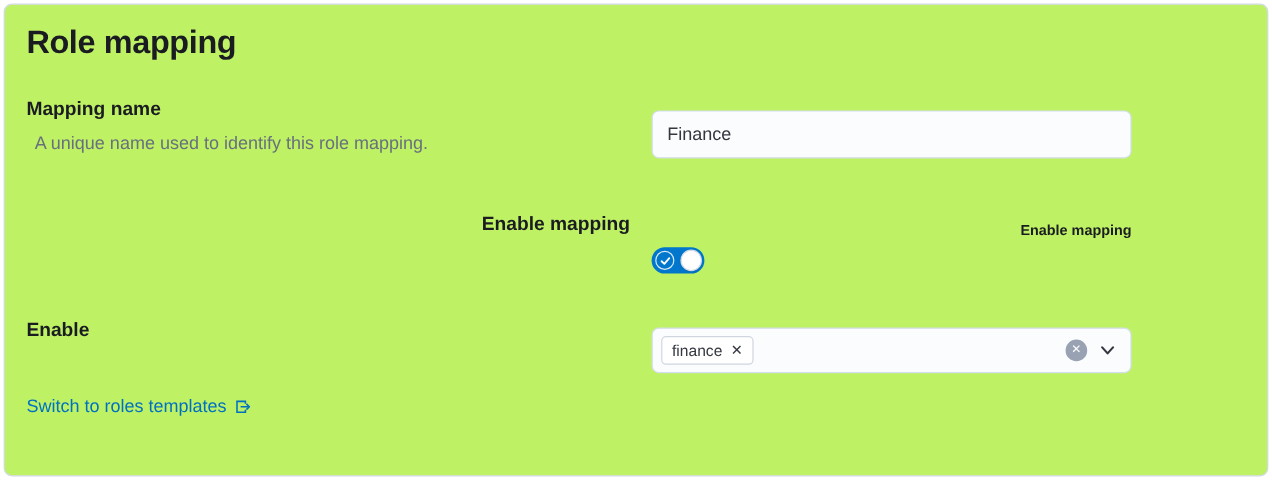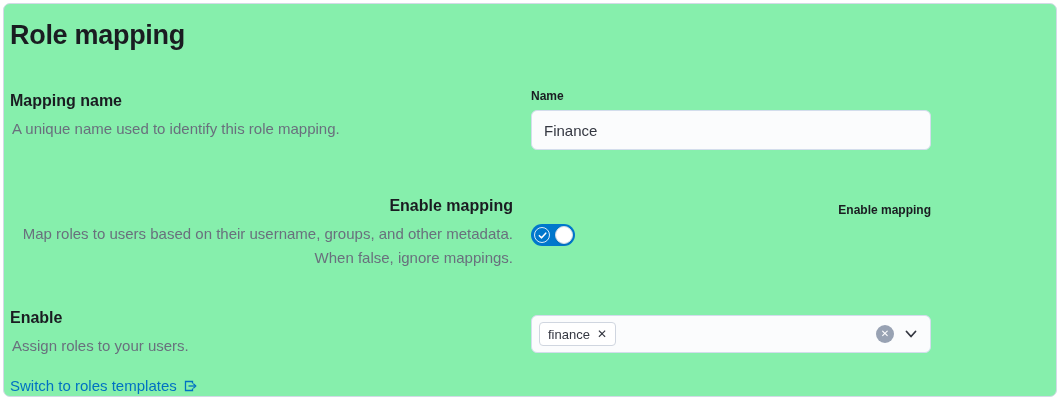--- a/index.html
+++ b/index.html
@@ -5,38 +5,38 @@
   * { box-sizing: border-box; }
   html, body {
     margin: 0; padding: 0;
     width: 1060px; height: 400px;
     background: #fff;
     font-family: "Liberation Sans", "DejaVu Sans", sans-serif;
   }
   .panel {
     position: absolute;
     top: 3px; left: 3px; right: 3px; bottom: 3px;
-    background: #86efac;
+    background: #bef264;
     border: 1px solid #d3dae6;
     border-radius: 7px;
-    padding: 14px 20px 0 6px;
+    padding: 14px 20px 0 18px;
   }
   .page-title {
     font-size: 27px;
     font-weight: 700;
     line-height: 34px;
     color: #1a1c21;
     letter-spacing: -0.3px;
     margin: 0;
   }
   .form-row {
     display: flex;
     align-items: flex-start;
   }
-  .row-1 { margin-top: 28px; align-items: center; }
+  .row-1 { margin-top: 28px; }
   .row-2 { margin-top: 44px; text-align: right; }
   .row-3 { margin-top: 36px; }
   .row-left {
     width: 503px;
     flex: 0 0 503px;
   }
   .row-right {
     margin-left: 18px;
     padding-top: 7px;
     width: 400px;
@@ -45,21 +45,21 @@
     font-size: 16px;
     font-weight: 700;
     line-height: 24px;
     color: #1a1c21;
     margin: 0;
   }
   .section-desc {
     font-size: 15px;
     line-height: 24px;
     color: #69707d;
-    margin: 4px 0 0 2px;
+    margin: 4px 0 0 7px;
   }
   .field-label {
     display: block;
     font-size: 12px;
     font-weight: 700;
     line-height: 18px;
     color: #1a1c21;
   }
   .text-input {
     margin-top: 5px;
@@ -174,49 +174,46 @@
 
   <h1 class="page-title">Role mapping</h1>
 
   
   <div class="form-row row-1">
     <div class="row-left">
       <h3 class="section-heading">Mapping name</h3>
       <p class="section-desc">A unique name used to identify this role mapping.</p>
     </div>
     <div class="row-right">
-      <label class="field-label">Name</label>
       <input type="text" class="text-input" value="Finance" style="">
     </div>
   </div>
 
   
   <div class="form-row row-2">
     <div class="row-left">
       <h3 class="section-heading">Enable mapping</h3>
-      <p class="section-desc">Map roles to users based on their username, groups, and other metadata. When false, ignore mappings.</p>
     </div>
     <div class="row-right">
       <label class="field-label">Enable mapping</label>
       <div class="switch" role="switch" aria-checked="true">
         <span class="check-ring">
           <svg width="9" height="9" viewBox="0 0 10 10">
             <polyline points="1.5,5.2 4,7.6 8.6,2.4" fill="none" stroke="#ffffff" stroke-width="1.7" stroke-linecap="round" stroke-linejoin="round"></polyline>
           </svg>
         </span>
         <span class="thumb"></span>
       </div>
     </div>
   </div>
 
   
   <div class="form-row row-3">
     <div class="row-left">
       <h3 class="section-heading">Enable</h3>
-      <p class="section-desc">Assign roles to your users.</p>
     </div>
     <div class="row-right">
       <div class="combo-box">
         <span class="combo-pill">
           <span>finance</span>
           <span class="pill-x">✕</span>
         </span>
         <span class="combo-spacer"></span>
         <span class="combo-clear">✕</span>
         <span class="combo-caret">

